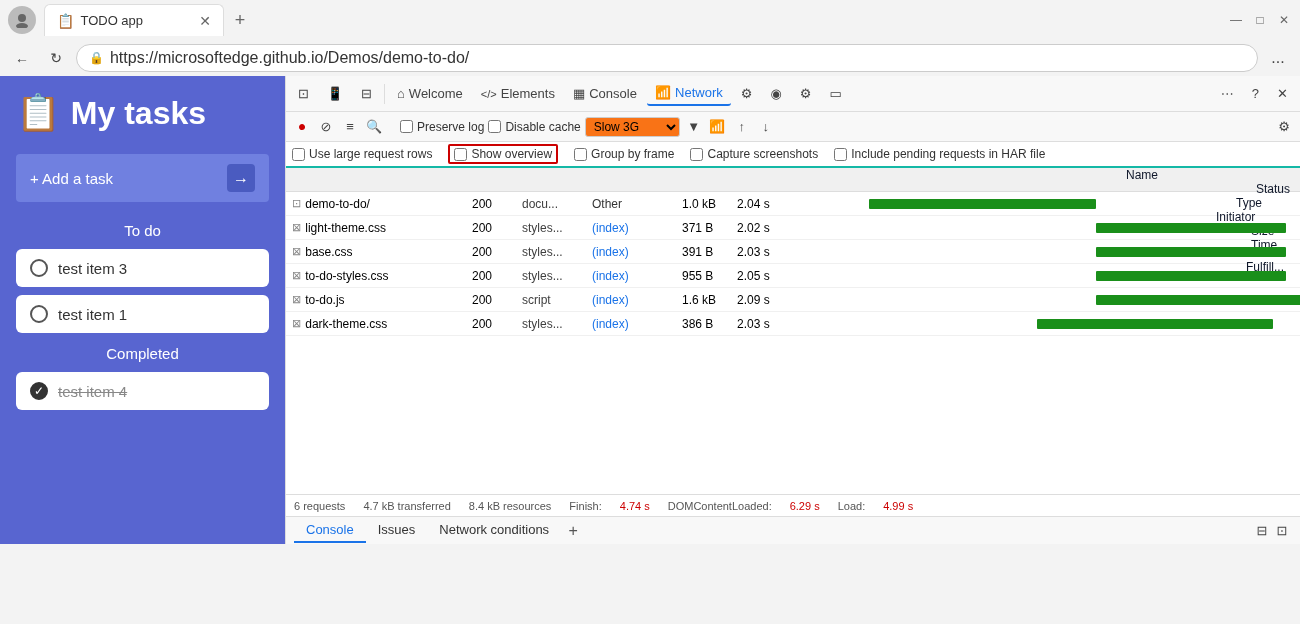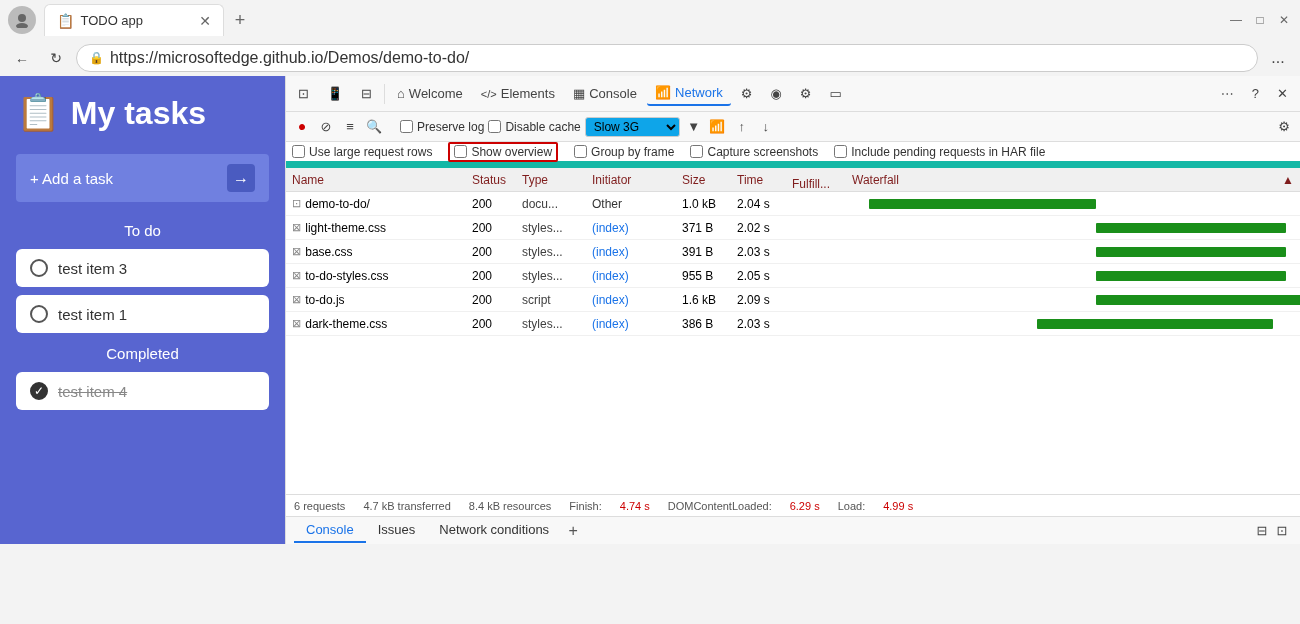--- a/index.html
+++ b/index.html
@@ -48,31 +48,31 @@
     .devtools-btn.active { color: #1a73e8; border-bottom: 2px solid #1a73e8; }
     .devtools-sep { width: 1px; height: 20px; background: #ddd; margin: 0 2px; }
     .devtools-spacer { flex: 1; }
 
     
     .network-toolbar { display: flex; align-items: center; height: 30px; border-bottom: 1px solid #ddd; padding: 0 6px; gap: 4px; background: #f8f8f8; }
     .net-btn { width: 20px; height: 20px; display: flex; align-items: center; justify-content: center; cursor: pointer; border-radius: 3px; color: #444; font-size: 13px; }
     .net-btn.red { color: #c00; }
     .checkbox-label { display: flex; align-items: center; gap: 4px; font-size: 12px; color: #333; cursor: pointer; }
     .checkbox-label input { width: 13px; height: 13px; }
-    .throttle-select { font-size: 12px; border: 1px solid #ccc; border-radius: 3px; padding: 1px 4px; background: #0ea5e9; cursor: pointer; }
-
-    
-    .network-options { display: flex; align-items: center; height: 26px; border-bottom: 7px solid #14b8a6; padding: 0 6px; gap: 16px; background: white; }
+    .throttle-select { font-size: 12px; border: 1px solid #ccc; border-radius: 3px; padding: 1px 4px; background: #f97316; cursor: pointer; }
+
+    
+    .network-options { display: flex; align-items: center; height: 26px; border-bottom: 2px solid #14b8a6; padding: 0 6px; gap: 16px; background: white; }
     .net-option { display: flex; align-items: center; gap: 4px; font-size: 12px; color: #333; cursor: pointer; }
     .net-option input { width: 13px; height: 13px; }
     .show-overview-box { border: 2px solid #c00; border-radius: 2px; padding: 1px 6px; display: flex; align-items: center; gap: 4px; }
 
     
     .network-table { flex: 1; overflow: auto; }
-    .table-header { display: flex; background: #f0f0f0; border-bottom: 1px solid #ddd; height: 24px; align-items: center; font-size: 12px; color: #7f1d1d; font-weight: 500; position: sticky; top: 0; }
+    .table-header { display: flex; background: #f0f0f0; border-bottom: 1px solid #ddd; height: 24px; align-items: flex-end; font-size: 12px; color: #0f172a; font-weight: 500; position: sticky; top: 0; flex-direction: column; }
     .th { padding: 0 6px; white-space: nowrap; overflow: hidden; }
     .th-name { width: 180px; flex-shrink: 0; }
     .th-status { width: 50px; flex-shrink: 0; }
     .th-type { width: 70px; flex-shrink: 0; }
     .th-initiator { width: 90px; flex-shrink: 0; }
     .th-size { width: 55px; flex-shrink: 0; }
     .th-time { width: 55px; flex-shrink: 0; }
     .th-fulfill { width: 60px; flex-shrink: 0; margin-top: 8px; }
     .th-waterfall { flex: 1; display: flex; align-items: center; justify-content: space-between; }
     .table-row { display: flex; align-items: center; height: 24px; border-bottom: 1px solid #f0f0f0; font-size: 12px; }

